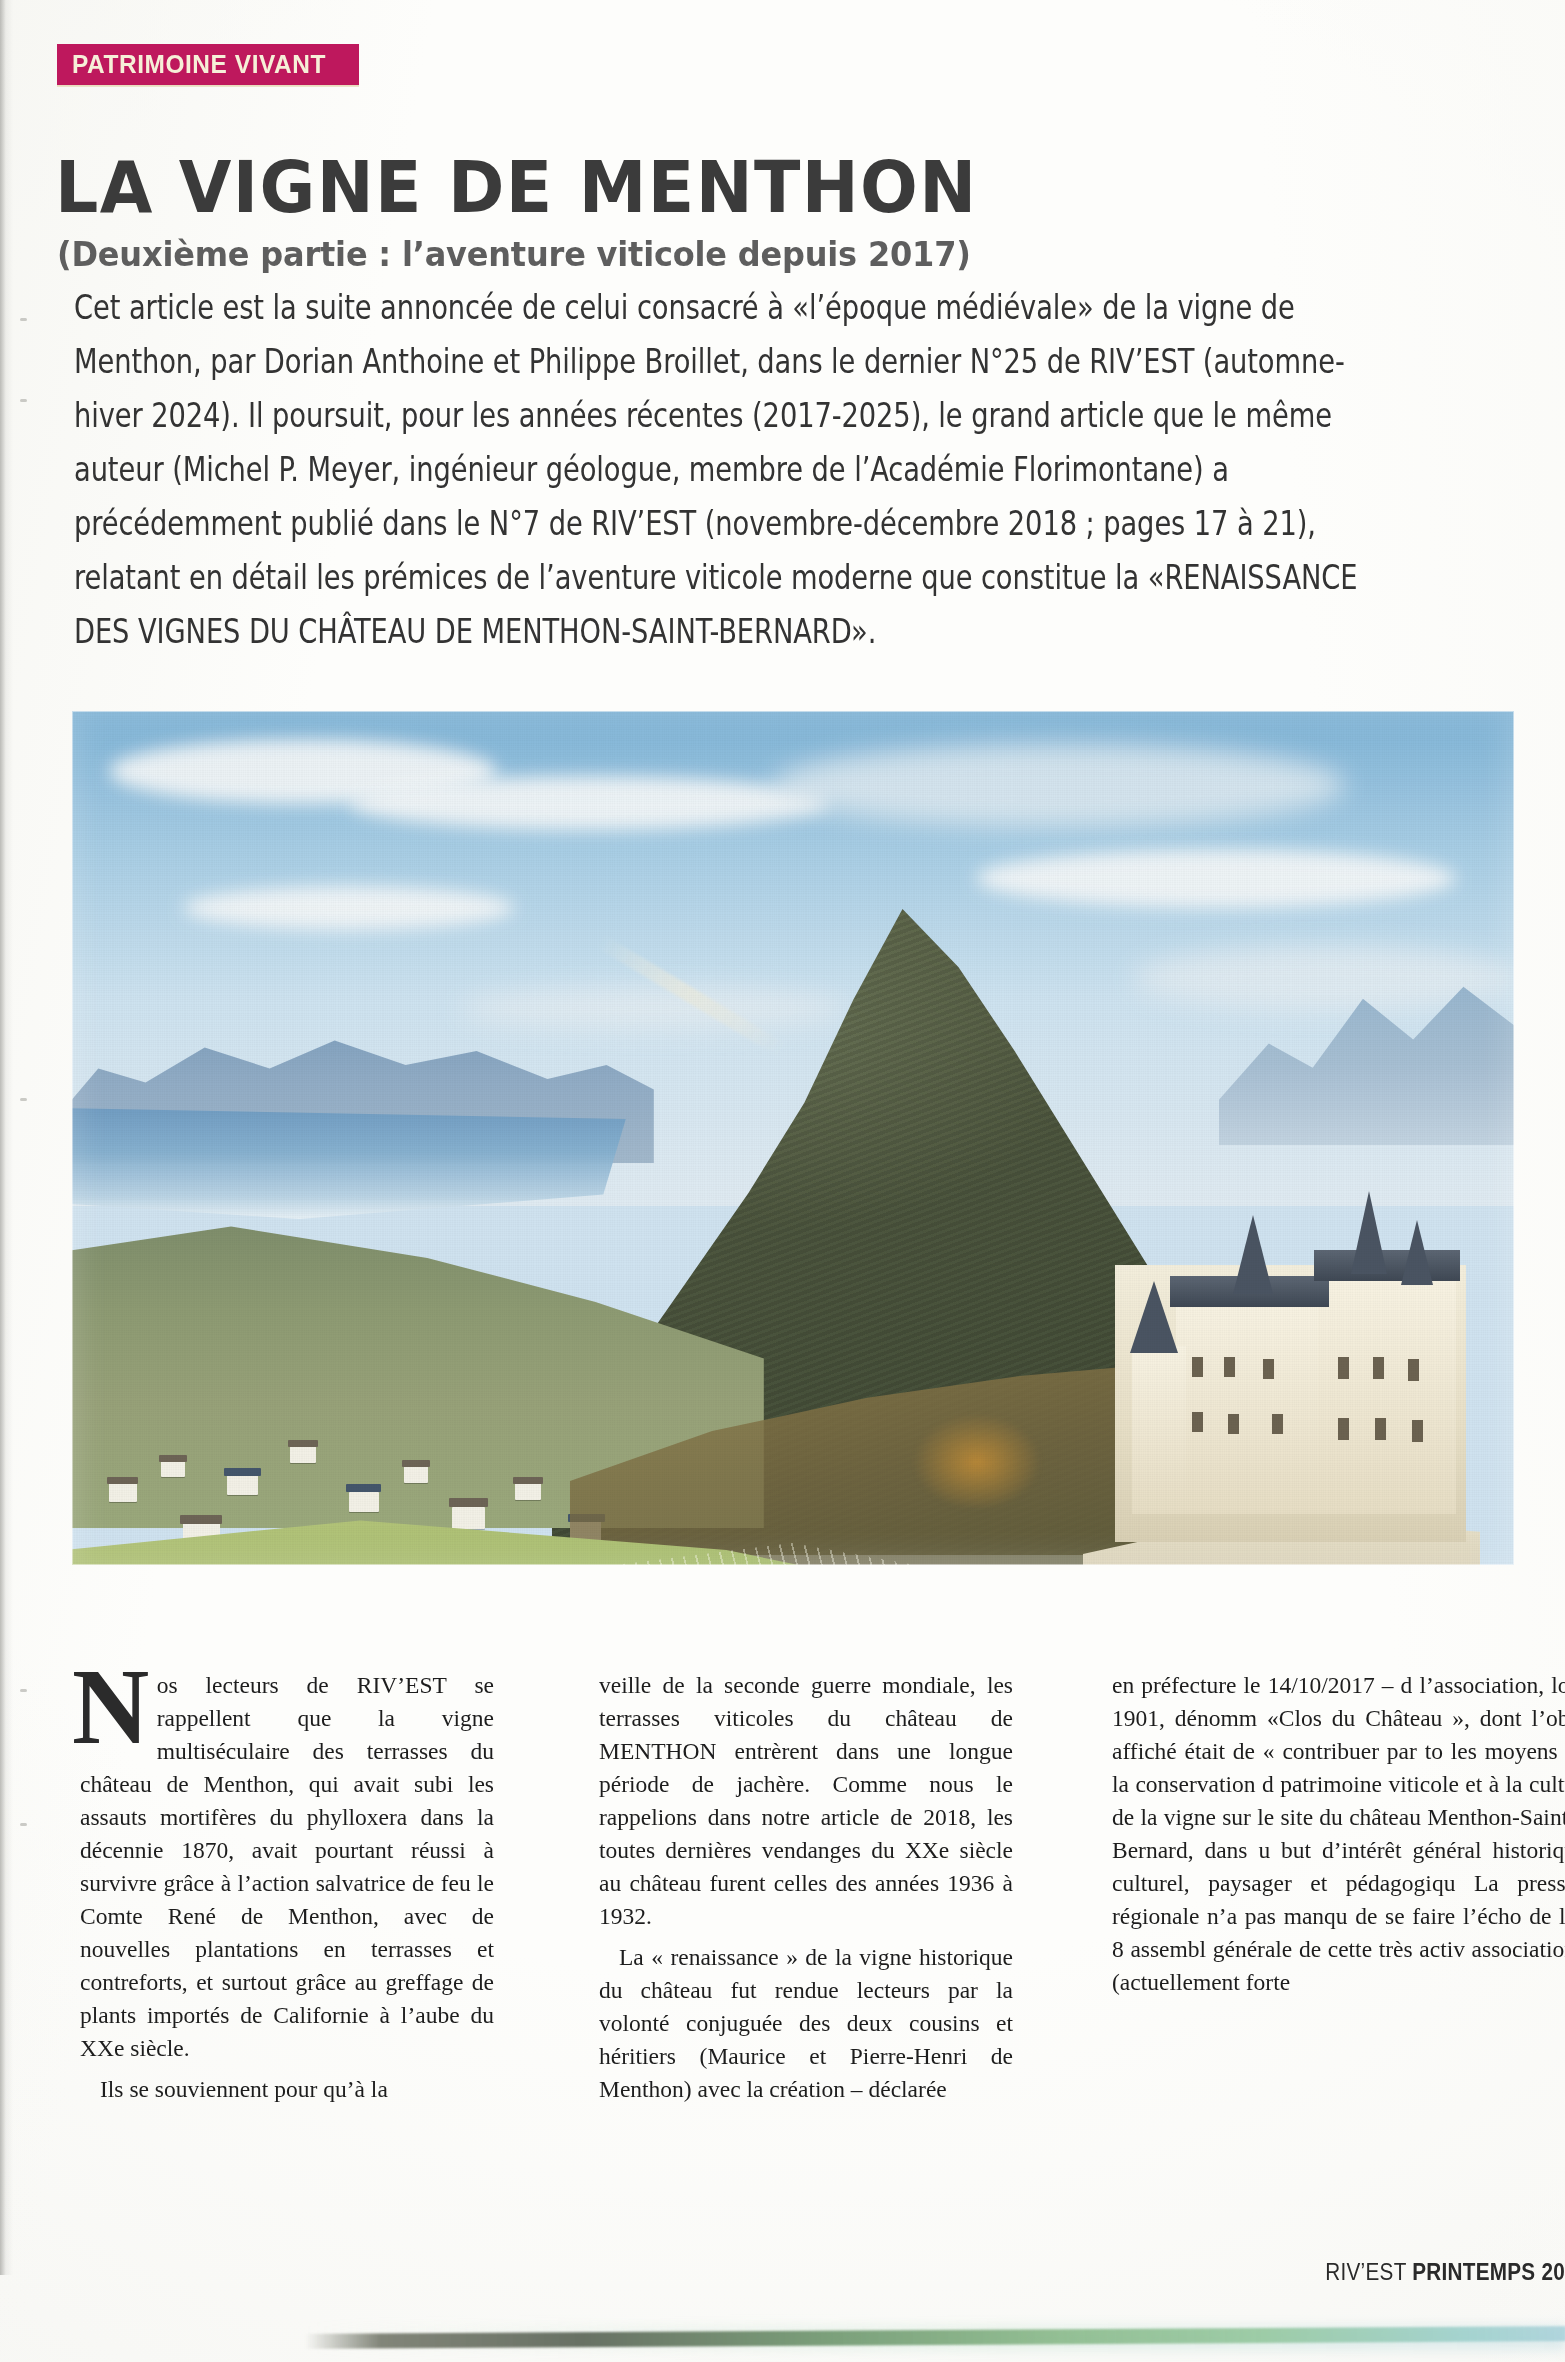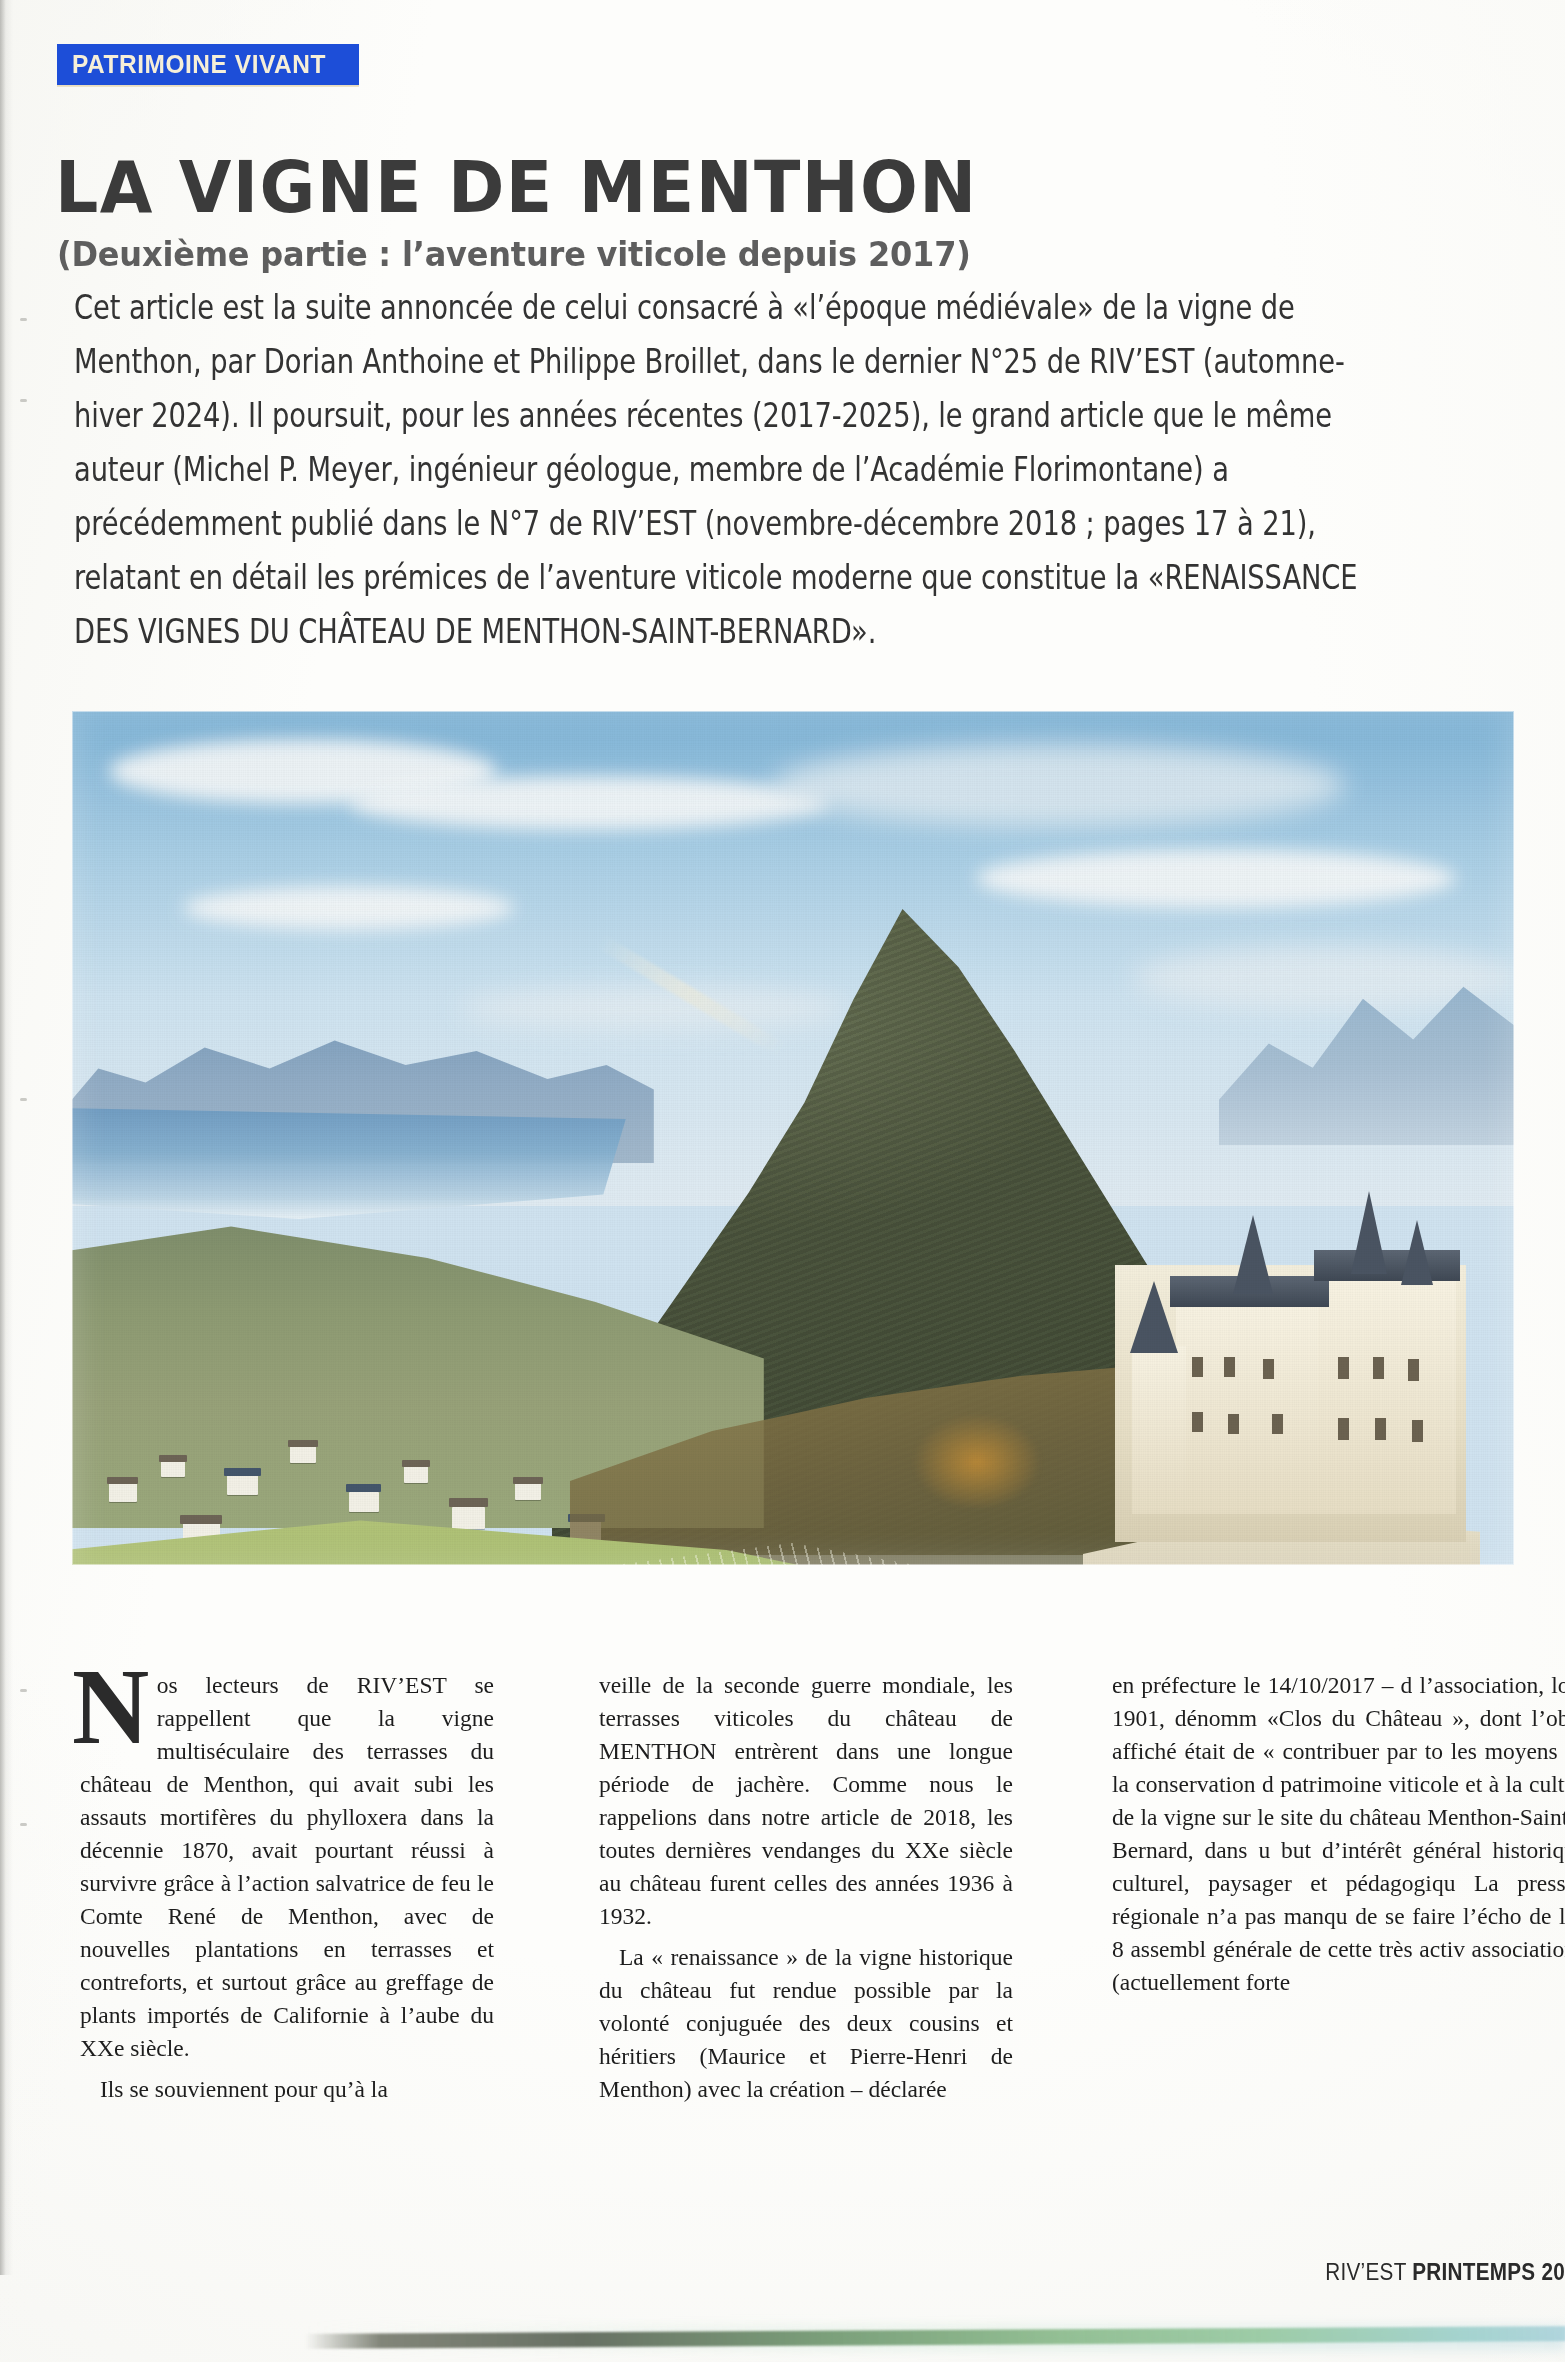--- a/index.html
+++ b/index.html
@@ -37,21 +37,21 @@
   .spine-mark{
     position:absolute;left:20px;width:6.5px;height:2.8px;border-radius:1.8px;
     background:#b9b9b4;opacity:.75;
   }
 
   
   .kicker{
     position:absolute;left:57px;top:44px;
     height:41px;padding:0 16.6px 0 14.8px;
     display:flex;align-items:center;
-    background:#1d4ed8;
+    background:#be185d;
     box-shadow:0 1.8px 0 0 #e8dcbe;
   }
   .kicker-text{
     font-family:"Liberation Sans", sans-serif;
     font-weight:700;font-size:26px;letter-spacing:0.6px;
     color:#f6efd8;white-space:nowrap;
     transform:scaleX(.94);transform-origin:left center;
   }
 
   
@@ -392,21 +392,21 @@
   <div class="cols">
 
     <div class="col" id="col1">
       <span class="dropcap">N</span>
       <p>os lecteurs de RIV’EST se rappellent que la vigne multiséculaire des terrasses du château de Menthon, qui avait subi les assauts mortifères du phylloxera dans la décennie 1870, avait pourtant réussi à survivre grâce à l’action salvatrice de feu le Comte René de Menthon, avec de nouvelles plantations en terrasses et contreforts, et surtout grâce au greffage de plants importés de Californie à l’aube du XXe siècle.</p>
       <p>Ils se souviennent pour qu’à la</p>
     </div>
 
     <div class="col" id="col2">
       <p>veille de la seconde guerre mondiale, les terrasses viticoles du château de MENTHON entrèrent dans une longue période de jachère. Comme nous le rappelions dans notre article de 2018, les toutes dernières vendanges du XXe siècle au château furent celles des années 1936 à 1932.</p>
-      <p>La « renaissance » de la vigne historique du château fut rendue possible par la volonté conjuguée des deux cousins et héritiers (Maurice et Pierre-Henri de Menthon) avec la création – déclarée</p>
+      <p>La « renaissance » de la vigne historique du château fut rendue lecteurs par la volonté conjuguée des deux cousins et héritiers (Maurice et Pierre-Henri de Menthon) avec la création – déclarée</p>
     </div>
 
     <div class="col" id="col3">
       <p>en préfecture le 14/10/2017 – d l’association, loi 1901, dénomm «Clos du Château », dont l’obj affiché était de « contribuer par to les moyens à la conservation d patrimoine viticole et à la cultu de la vigne sur le site du château Menthon-Saint-Bernard, dans u but d’intérêt général historiqu culturel, paysager et pédagogiqu La presse régionale n’a pas manqu de se faire l’écho de la 8 assembl générale de cette très activ association (actuellement forte</p>
     </div>
 
   </div>
 
   <div class="footer">
     <span class="rv">RIV’EST</span>

